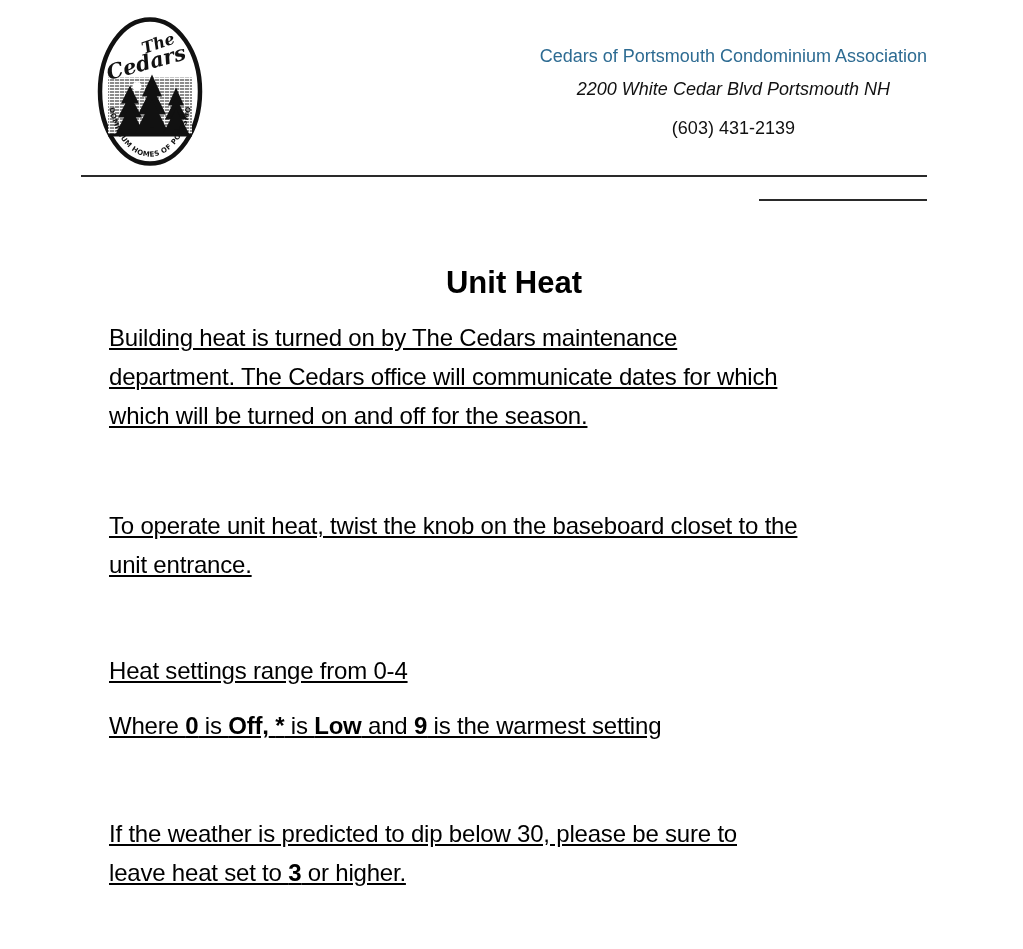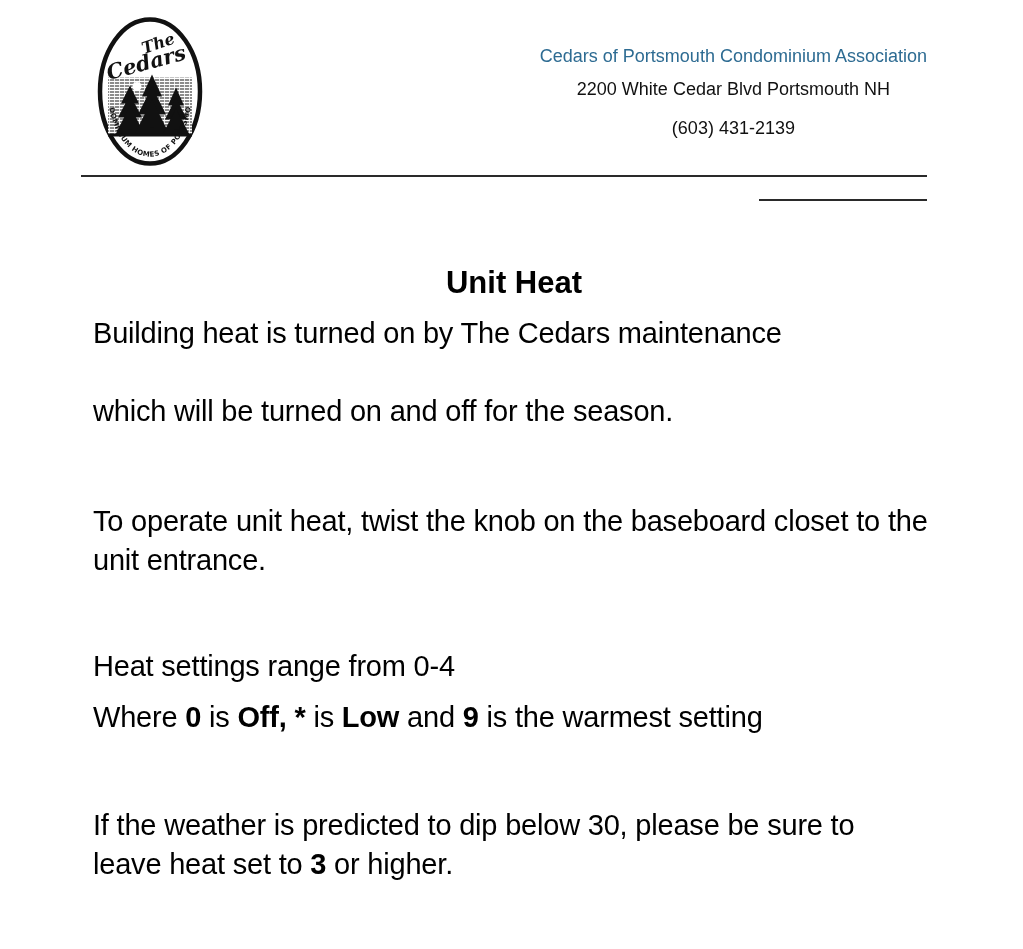--- a/index.html
+++ b/index.html
@@ -23,21 +23,21 @@
   }
   .contact-block {
     position: absolute;
     top: 45px;
     right: 96px;
     text-align: center;
     font-size: 18px;
     line-height: 22px;
   }
   .org-name { color: #2d6b92; margin: 0 0 11px 0; }
-  .org-address { color: #111111; margin: 0 0 17px 0; }
+  .org-address { color: #111111; margin: 0 0 17px 0; font-style: italic; }
   .org-phone { color: #111111; margin: 0; }
 
   .rule-full {
     position: absolute;
     left: 81px;
     top: 175px;
     width: 846px;
     height: 2px;
     background: #2a2a2a;
   }
@@ -59,25 +59,26 @@
   }
   .doc-title {
     font-size: 31px;
     font-weight: 700;
     line-height: 39px;
     text-align: center;
     margin: 0 0 12px 0;
     white-space: nowrap;
   }
   .para {
-    font-size: 29px;
+    font-size: 24px;
     line-height: 39px;
-    margin: 0;
+    margin: 16px;
     white-space: nowrap;   
     letter-spacing: -0.2px;
+    text-decoration: underline;
   }
   .para b, .para .seg-bold { font-weight: 700; }
   .mb-sm { margin-bottom: 12px; }
   .mb-lg1 { margin-bottom: 71px; }
   .mb-lg2 { margin-bottom: 67px; }
   .mb-lg3 { margin-bottom: 69px; }
 </style>
 </head>
 <body>
 
@@ -131,21 +132,21 @@
     <div class="org-address">2200 White Cedar Blvd Portsmouth NH</div>
     <div class="org-phone">(603) 431-2139</div>
   </div>
 
   <div class="rule-full"></div>
   <div class="rule-short"></div>
 
   <div class="doc-body">
     <div class="doc-title">Unit Heat</div>
 
-    <p class="para mb-lg1"><span>Building heat is turned on by The Cedars maintenance</span><br><br><span>which will be turned on and off for the season.</span></p>
+    <p class="para mb-lg1"><span>Building heat is turned on by The Cedars maintenance</span><br><span>department. The Cedars office will communicate dates for which</span><br><span>which will be turned on and off for the season.</span></p>
 
     <p class="para mb-lg2"><span>To operate unit heat, twist the knob on the baseboard closet to the</span><br><span>unit entrance.</span></p>
 
     <p class="para mb-sm"><span>Heat settings range from 0-4</span></p>
 
     <p class="para mb-lg3"><span>Where </span><span class="seg-bold">0</span><span> is </span><span class="seg-bold">Off,</span><span> </span><span class="seg-bold">*</span><span> is </span><span class="seg-bold">Low</span><span> and </span><span class="seg-bold">9</span><span> is the warmest setting</span></p>
 
     <p class="para"><span>If the weather is predicted to dip below 30, please be sure to</span><br><span>leave heat set to </span><span class="seg-bold">3</span><span> or higher.</span></p>
   </div>
 

